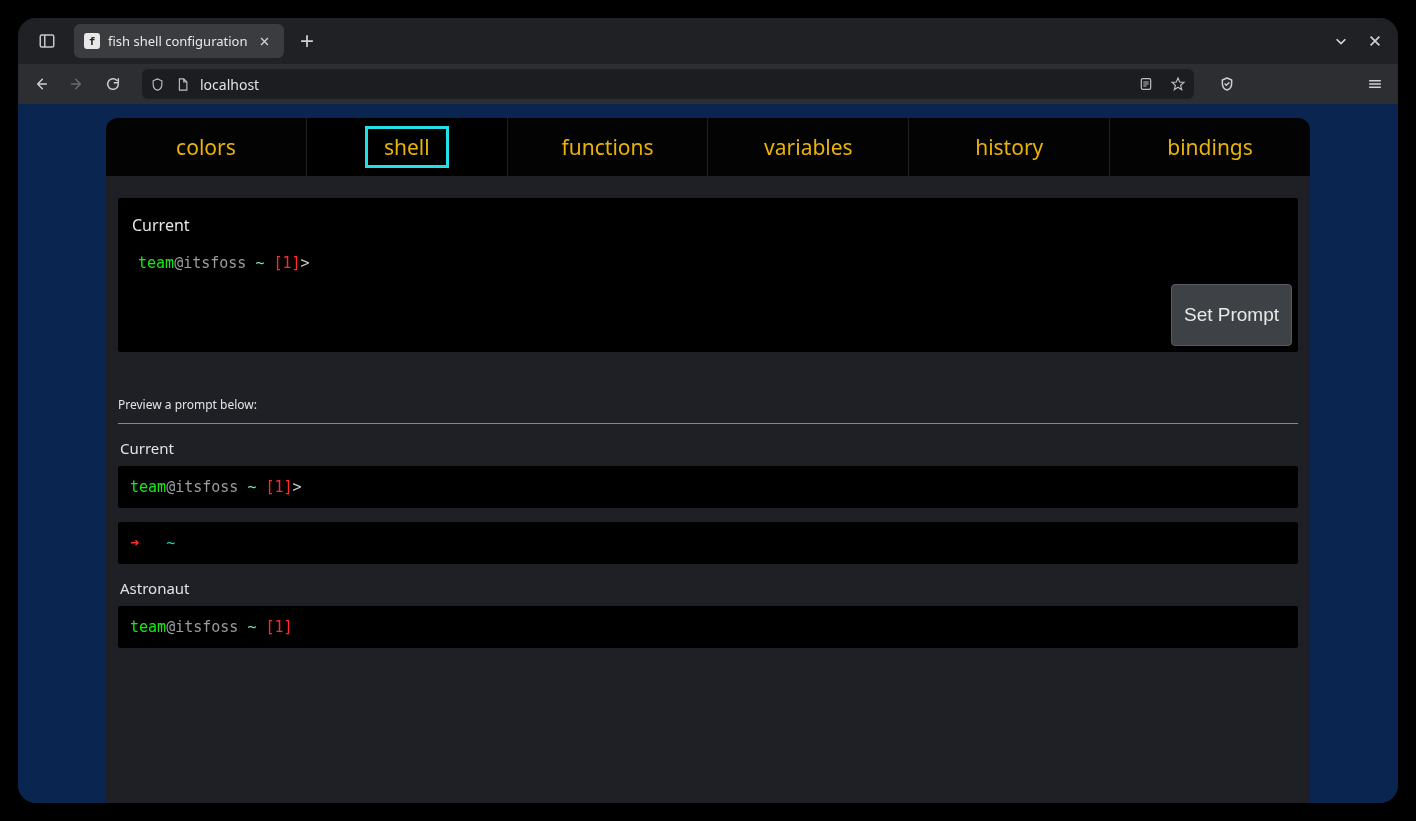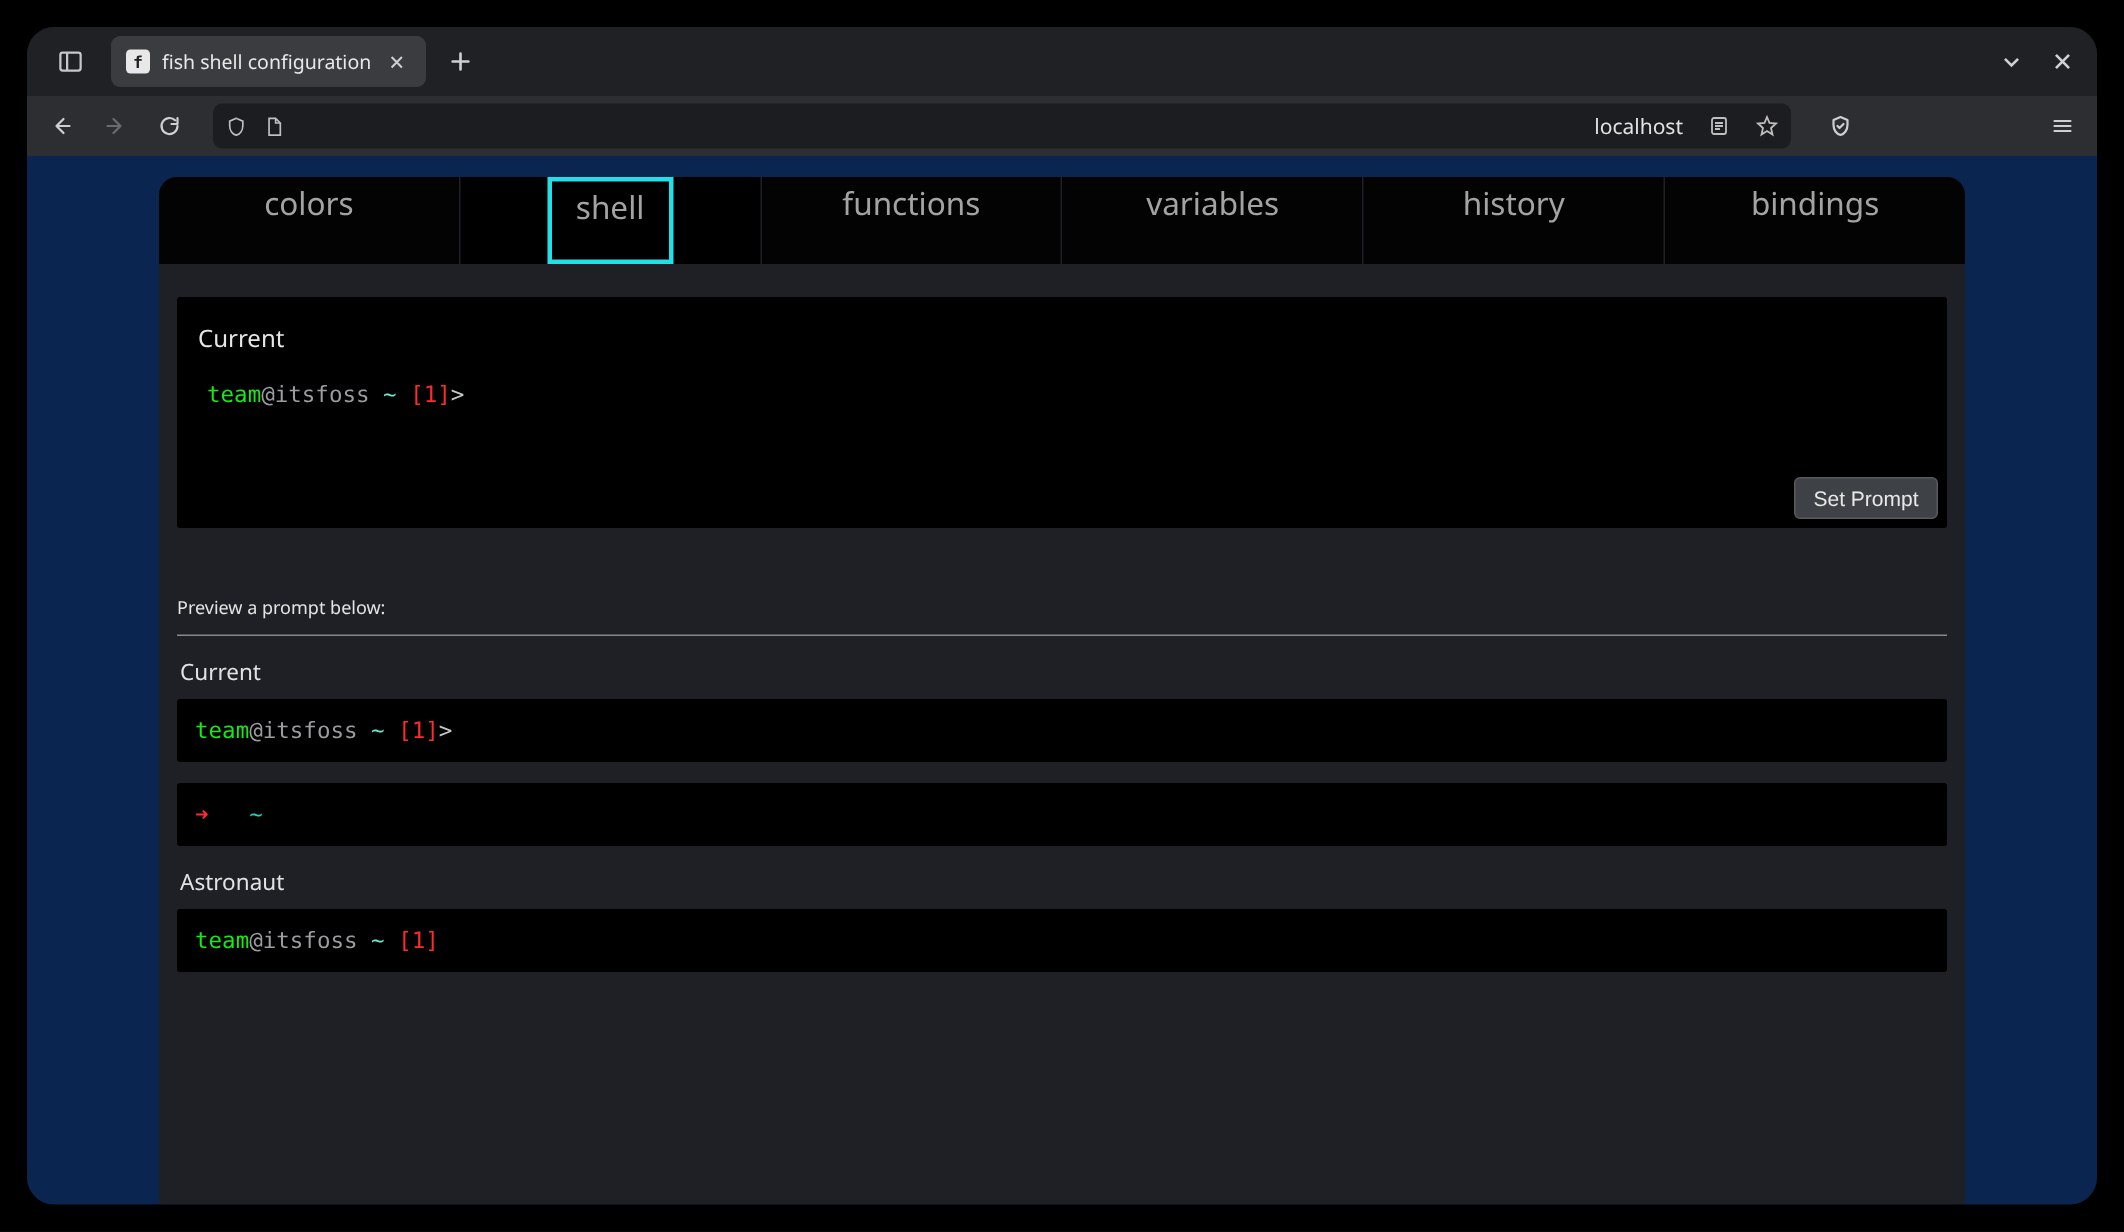--- a/index.html
+++ b/index.html
@@ -108,21 +108,20 @@
       padding: 0 8px;
       gap: 10px;
     }
     .url-icon { color: #bfbfbf; display:flex; align-items:center; }
     .url-icon svg { width: 15px; height: 15px; fill:none; stroke: currentColor; stroke-width:1.8; }
     .url-text {
       color: #e2e2e2;
       font-size: 14px;
       flex: 1;
       white-space: nowrap;
-      text-align: right;
     }
     .url-right-icon { color:#bfbfbf; display:flex; align-items:center; margin-left:6px; }
     .url-right-icon svg { width:16px; height:16px; fill:none; stroke:currentColor; stroke-width:1.8; }
     .right-toolbar {
       display: flex; align-items: center; gap: 2px;
       margin-left: 4px;
     }
     
     .viewport {
       position: absolute;
@@ -142,23 +141,23 @@
       display: flex;
       flex-direction: column;
     }
     
     .cfg-tabs {
       display: flex;
       height: 58px;
     }
     .cfg-tab {
       flex: 1;
-      display: flex; justify-content: center;
+      display: flex; align-items: center; justify-content: center;
       font-size: 21px;
-      color: #a3a3a3;
+      color: #eab308;
       background: #000;
       margin-right: 1px;
       cursor: pointer;
     }
     .cfg-tab:last-child { margin-right: 0; }
     .cfg-tab.active {
       background: #000;
     }
     .cfg-tab .label-box {
       padding: 4px 16px;
@@ -193,22 +192,22 @@
       font-size: 15px;
       white-space: pre;
     }
     .set-prompt-btn {
       position: absolute;
       right: 6px; bottom: 6px;
       background: #3e4145;
       color: #e8e8e8;
       border: 1px solid #575a5e;
       border-radius: 4px;
-      padding: 5px 12px;
-      font-size: 14px;
+      padding: 19px 12px;
+      font-size: 19px;
       cursor: pointer;
     }
     .current-box-inner {
       min-height: 84px;
       padding-left: 6px;
     }
     
     .section-header {
       margin: 44px 4px 4px 4px;
       font-size: 12px;

